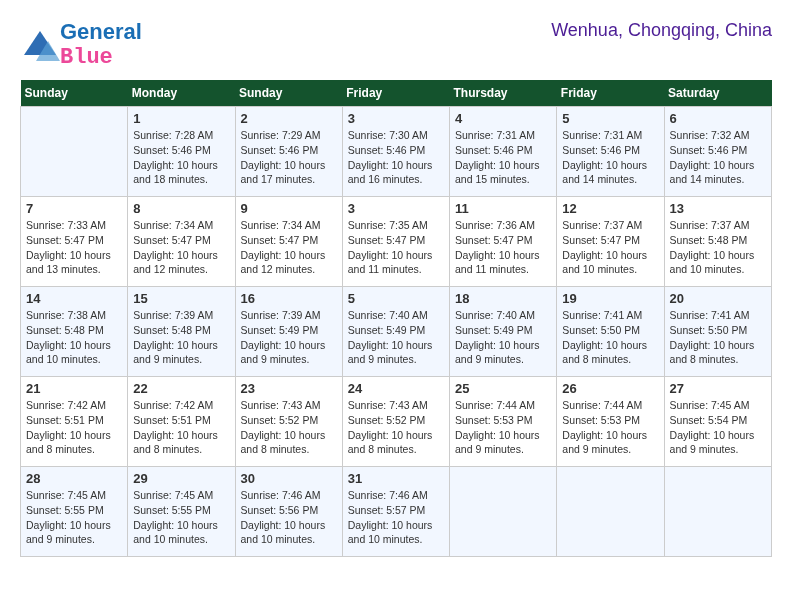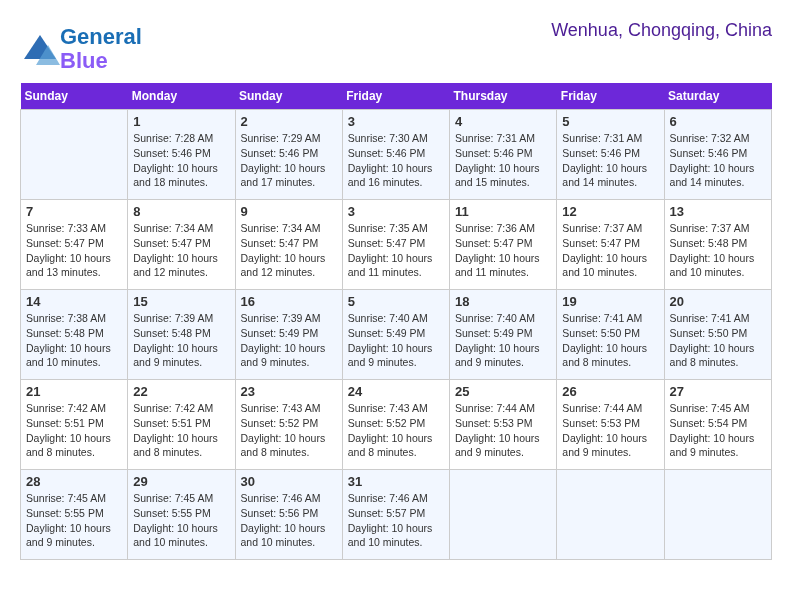--- a/index.html
+++ b/index.html
@@ -12,21 +12,20 @@
     }
     .header {
       display: flex;
       align-items: flex-start;
       justify-content: space-between;
       margin-bottom: 10px;
     }
     .logo {
       display: flex;
       align-items: center;
-      margin-top: 5px;
     }
     .logo-text {
       font-size: 22px;
       font-weight: bold;
       color: #333;
       line-height: 1.1;
     }
     .logo-text span {
       color: #1a6eb5;
     }
@@ -47,21 +46,21 @@
     .location-title {
       font-size: 18px;
       color: #4c1d95;
     }
     table {
       width: 100%;
       border-collapse: collapse;
       font-size: 11px;
     }
     thead th {
-      background-color: #6d28d9;
+      background-color: #14532d;
       color: #fff;
       padding: 6px 4px;
       text-align: left;
       font-size: 12px;
       font-weight: bold;
     }
     tbody td {
       border: 1px solid #ccc;
       vertical-align: top;
       padding: 4px 5px;
@@ -99,21 +98,21 @@
       <svg width="40" height="40" viewBox="0 0 40 40">
         <polygon points="20,4 36,28 4,28" fill="#2e6db4"></polygon>
         <polygon points="28,14 40,34 16,34" fill="#5a9fd4" opacity="0.7"></polygon>
       </svg>
     </div>
     <div>
       <div class="logo-text">
         <span>General</span>
       </div>
       <div class="logo-text">
-        <span style="color:#8b5cf6;">Blue</span>
+        <span style="color:#ec4899;font-family:Liberation Mono, monospace;">Blue</span>
       </div>
     </div>
   </div>
   <div class="title-block">
     <div class="location-title">Wenhua, Chongqing, China</div>
   </div>
 </div>
 
 <table>
   <thead>

